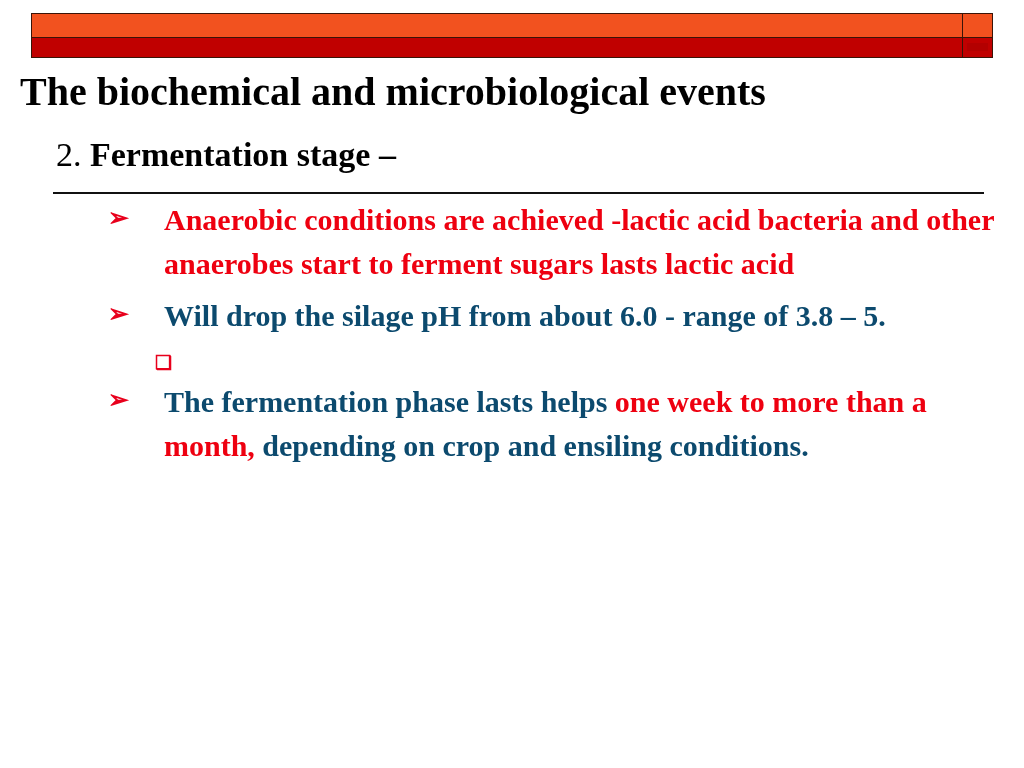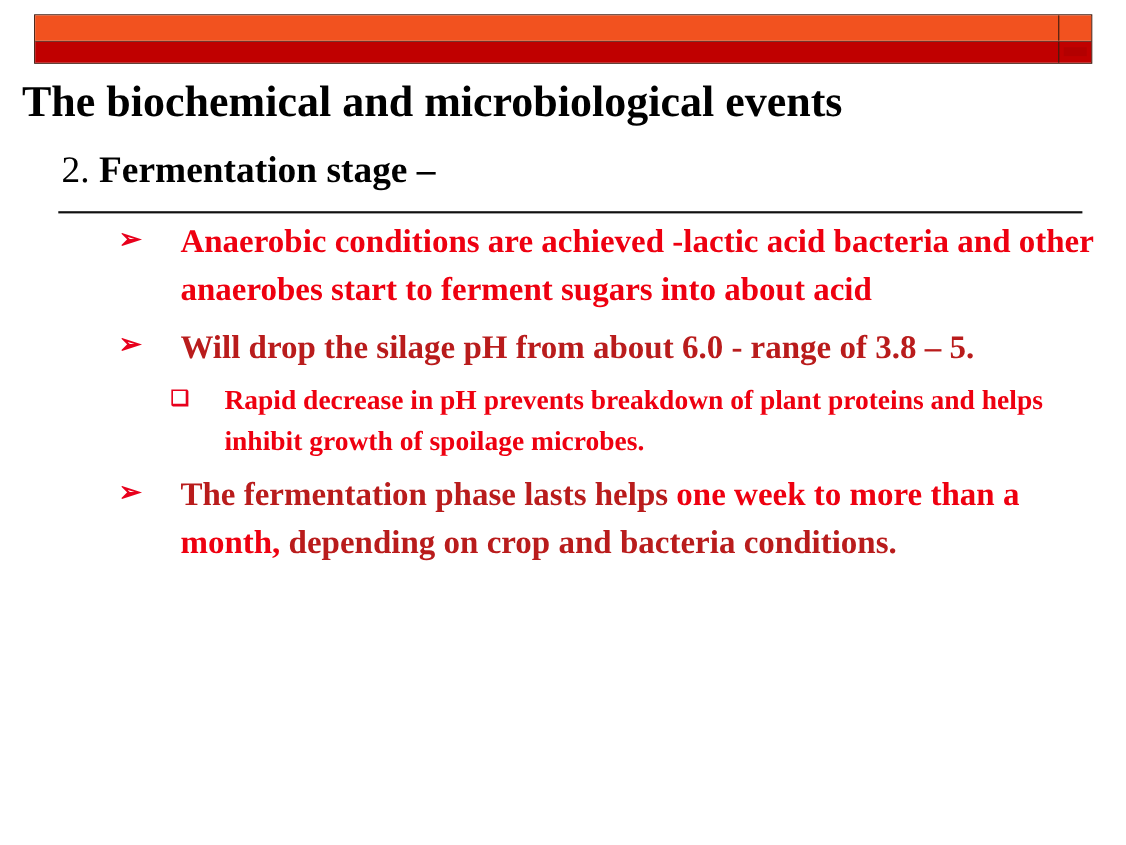--- a/index.html
+++ b/index.html
@@ -155,21 +155,21 @@
   .bullet.lvl1 .btext {
     font-size: 30px;
     line-height: 44px;
   }
   .bullet.lvl2 .btext {
     font-size: 25px;
     line-height: 37px;
   }
 
   .red   { color: #ee0010; }
-  .black { color: #b91c1c; }
+  .black { color: #0c4a6e; }
 </style>
 </head>
 <body>
 
 <div class="slide">
 
   <div class="header-bars">
     <div class="bar-row top">
       <div class="bar-main bar-orange"></div>
       <div class="bar-cap bar-orange"></div>
@@ -185,32 +185,31 @@
   <div class="subtitle">
     <span class="num">2.</span><span class="sub-text"> Fermentation stage –</span>
   </div>
 
   <div class="rule"></div>
 
   <div class="body">
 
     <div class="bullet lvl1">
       <span class="marker">➢</span>
-      <span class="btext"><span class="red">Anaerobic conditions are achieved -lactic acid bacteria and other anaerobes start to ferment sugars into about acid</span></span>
+      <span class="btext"><span class="red">Anaerobic conditions are achieved -lactic acid bacteria and other anaerobes start to ferment sugars lasts lactic acid</span></span>
     </div>
 
     <div class="bullet lvl1">
       <span class="marker">➢</span>
       <span class="btext"><span class="black">Will drop the silage pH from about 6.0 - range of 3.8 – 5.</span></span>
     </div>
 
     <div class="bullet lvl2">
       <span class="marker">❑</span>
-      <span class="btext"><span class="red">Rapid decrease in pH prevents breakdown of plant proteins and helps inhibit growth of spoilage microbes.</span></span>
     </div>
 
     <div class="bullet lvl1">
       <span class="marker">➢</span>
-      <span class="btext"><span class="black">The fermentation phase  lasts helps </span><span class="red">one week to more than a month,</span><span class="black"> depending on crop and bacteria conditions.</span></span>
+      <span class="btext"><span class="black">The fermentation phase  lasts helps </span><span class="red">one week to more than a month,</span><span class="black"> depending on crop and ensiling conditions.</span></span>
     </div>
 
   </div>
 </div>
 
 </body></html>

